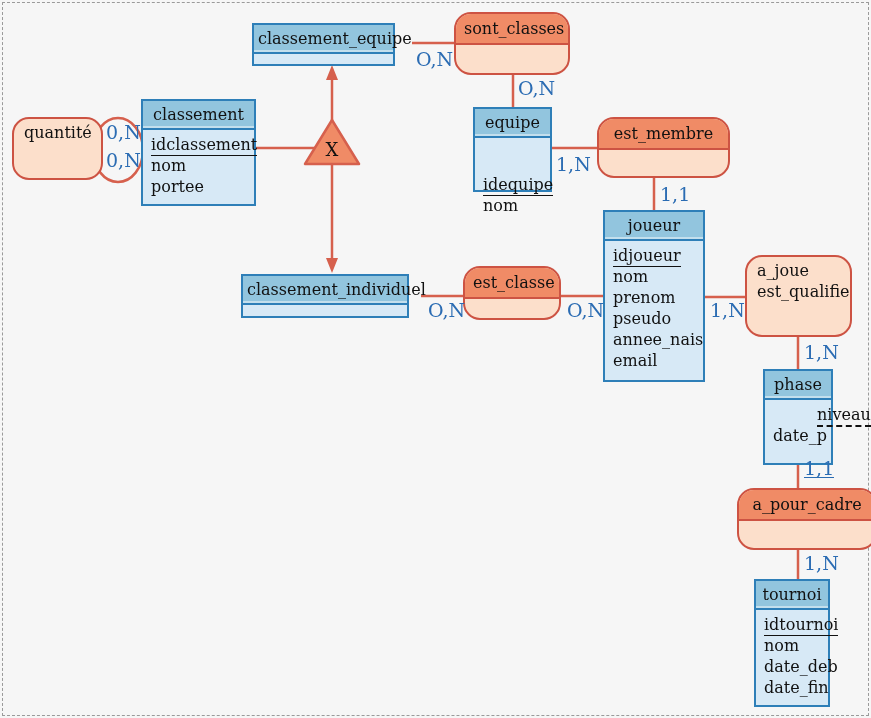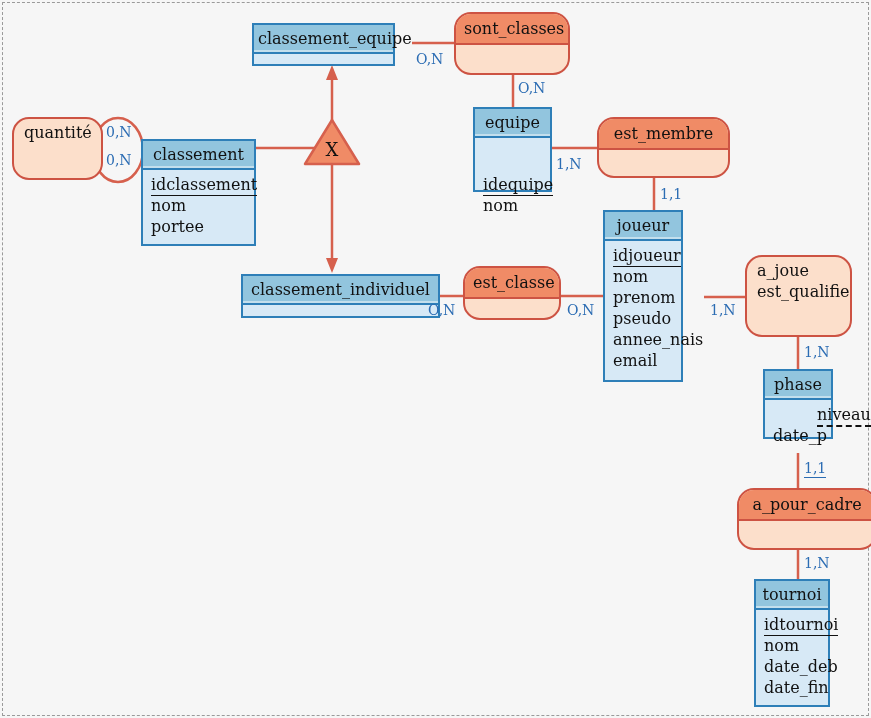--- a/index.html
+++ b/index.html
@@ -38,31 +38,31 @@
     border:2px solid var(--assoc-border);border-radius:17px;background:var(--assoc-body);
     font-size:16px;overflow:hidden;gap:35px;
   }
   .a-hd{
     background:var(--assoc-header);text-align:center;padding:5px 8px;
     border-bottom:2px solid var(--assoc-border);white-space:nowrap;
   }
   .a-bd{flex:1;padding:3px 10px;}
 
   .card{
-    position:absolute;z-index:3;color:var(--cardinality);font-size:14px;line-height:16px;white-space:nowrap;text-align:center;
+    position:absolute;z-index:3;color:var(--cardinality);font-size:19px;line-height:16px;white-space:nowrap;text-align:center;
   }
   .u-card{border-bottom:1.5px solid currentColor;padding-bottom:1px;}
 
   
-  #ent-classement{left:141px;top:99px;width:115px;height:107px;margin-top:40px;}
+  #ent-classement{left:141px;top:99px;width:115px;height:107px;}
   #ent-classement-equipe{left:252px;top:23px;width:143px;height:43px;}
-  #ent-classement-individuel{left:241px;top:274px;width:199px;height:44px;}
+  #ent-classement-individuel{left:241px;top:274px;width:168px;height:44px;}
   #ent-equipe{left:473px;top:107px;width:79px;height:85px;gap:32px;}
-  #ent-joueur{left:603px;top:210px;width:80px;height:172px;}
-  #ent-phase{left:763px;top:369px;width:70px;height:70px;}
+  #ent-joueur{left:603px;top:210px;width:102px;height:172px;}
+  #ent-phase{left:763px;top:369px;width:70px;height:96px;}
   #ent-tournoi{left:754px;top:579px;width:76px;height:128px;}
 
   #as-est-lie-a{left:12px;top:117px;width:91px;height:63px;}
   #as-sont-classes{left:454px;top:12px;width:116px;height:63px;}
   #as-est-membre{left:597px;top:117px;width:133px;height:61px;}
   #as-est-classe{left:463px;top:266px;width:98px;height:54px;}
   #as-participe{left:745px;top:255px;width:107px;height:82px;}
   #as-a-pour-cadre{left:737px;top:488px;width:140px;height:62px;}
 
   #c1{left:106px;top:124px;} #c2{left:106px;top:152px;}

